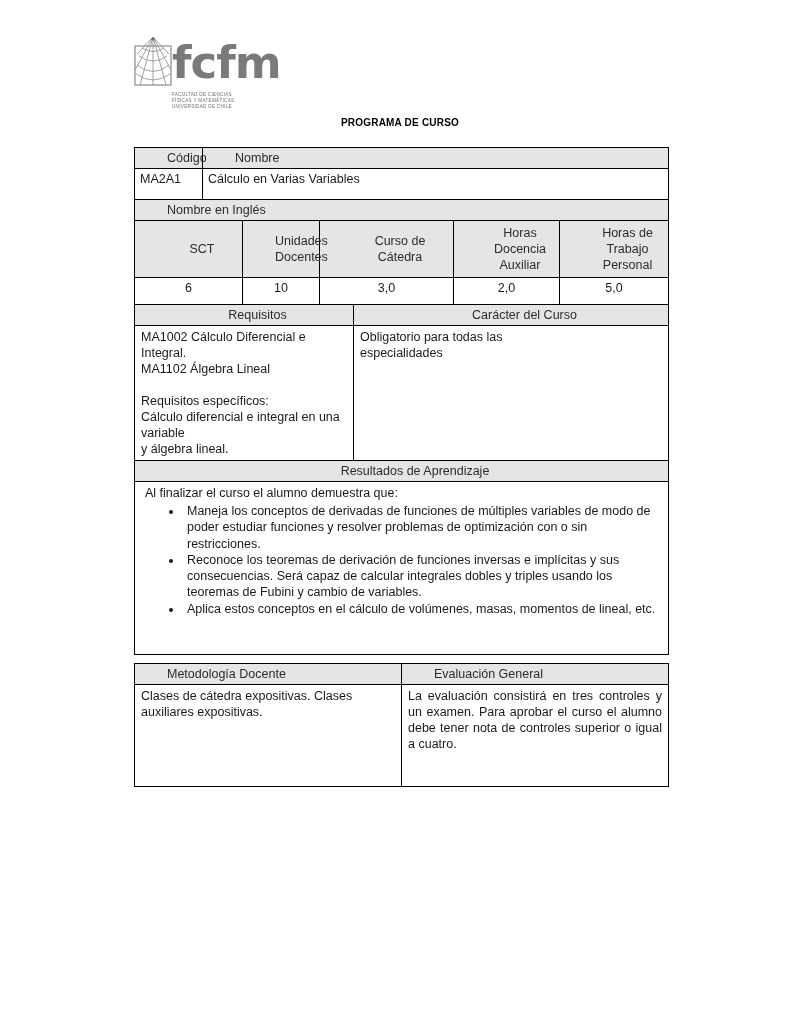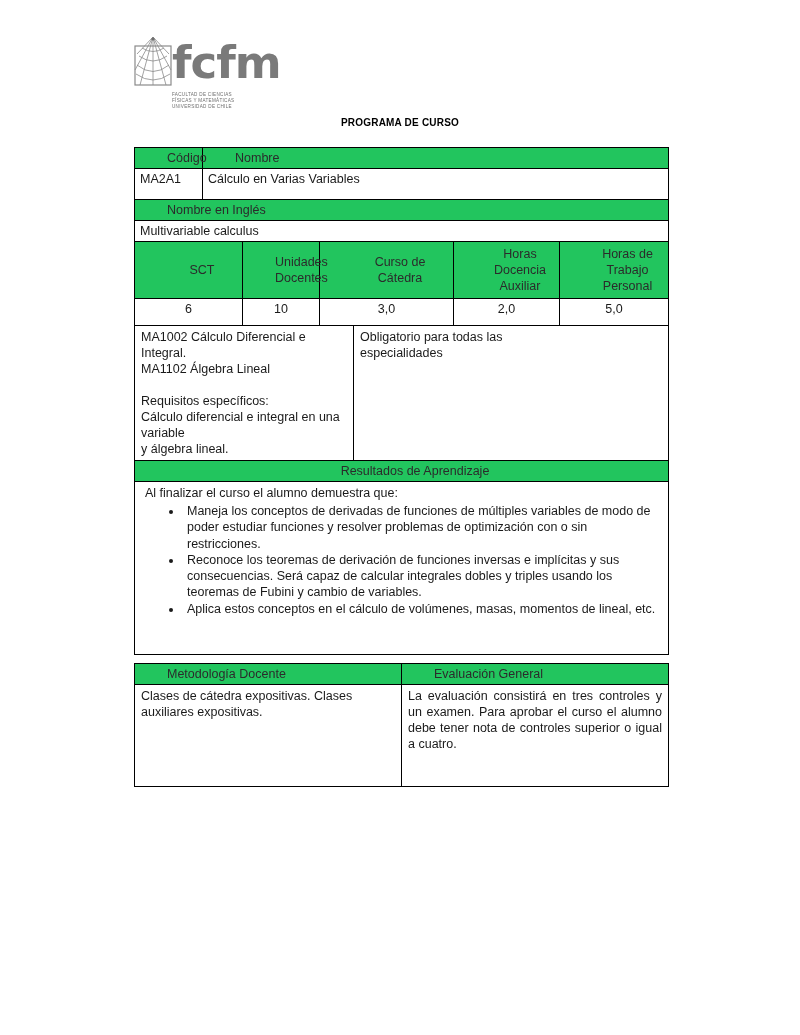--- a/index.html
+++ b/index.html
@@ -90,21 +90,21 @@
   td {
     border: 1px solid #000;
     padding: 2px 5px;
     font-size: 12.5px;
     vertical-align: top;
     font-family: "Liberation Sans", sans-serif;
     color: #1a1a1a;
     line-height: 1.28;
   }
   .hdr {
-    background: #22c55e;
+    background: #e5e5e5;
     color: #2b2b2b;
     padding-left: 32px;
   }
   .hdr-center {
     text-align: center;
   }
   .center {
     text-align: center;
   }
   .cell-pad {
@@ -182,35 +182,36 @@
         <td class="hdr" colspan="7">Nombre</td>
       </tr>
       <tr>
         <td style="height:26px">MA2A1</td>
         <td colspan="7">Cálculo en Varias Variables</td>
       </tr>
       <tr>
         <td class="hdr" colspan="8">Nombre en Inglés</td>
       </tr>
       <tr>
-        <td colspan="8">Multivariable calculus</td>
-      </tr>
-      <tr>
         <td class="hdr hdr-center" colspan="2" style="height:52px; vertical-align:middle">SCT</td>
         <td class="hdr hdr-center" colspan="2" style="vertical-align:middle">Unidades Docentes</td>
         <td class="hdr hdr-center" colspan="2" style="vertical-align:middle">Curso de Cátedra</td>
         <td class="hdr hdr-center" style="vertical-align:middle">Horas Docencia Auxiliar</td>
         <td class="hdr hdr-center" style="vertical-align:middle">Horas de Trabajo Personal</td>
       </tr>
       <tr>
         <td class="center" colspan="2" style="height:22px">6</td>
         <td class="center" colspan="2">10</td>
         <td class="center" colspan="2">3,0</td>
         <td class="center">2,0</td>
         <td class="center">5,0</td>
+      </tr>
+      <tr>
+        <td class="hdr hdr-center" colspan="5">Requisitos</td>
+        <td class="hdr hdr-center" colspan="3">Carácter del Curso</td>
       </tr>
       <tr>
         <td class="tall nowrap-pre cell-pad" colspan="5">MA1002  Cálculo Diferencial e Integral.
 MA1102  Álgebra  Lineal
 
 Requisitos específicos:
 Cálculo diferencial e integral en una variable
 y álgebra lineal.</td>
         <td class="tall nowrap-pre cell-pad" colspan="3">Obligatorio para todas las
 especialidades</td>

